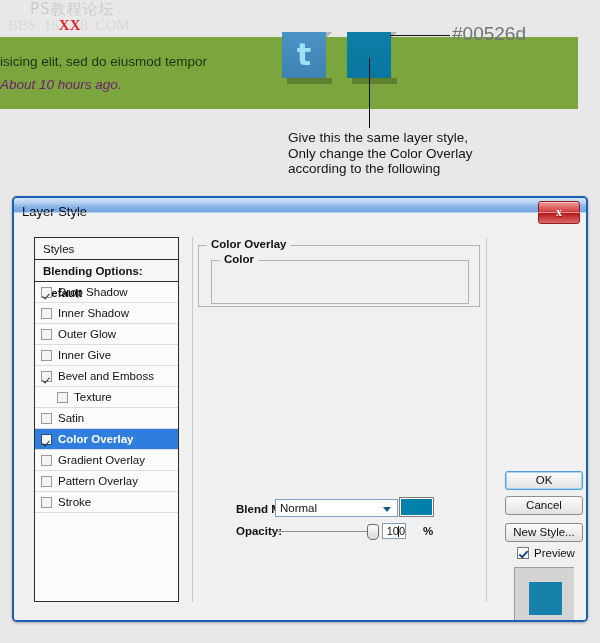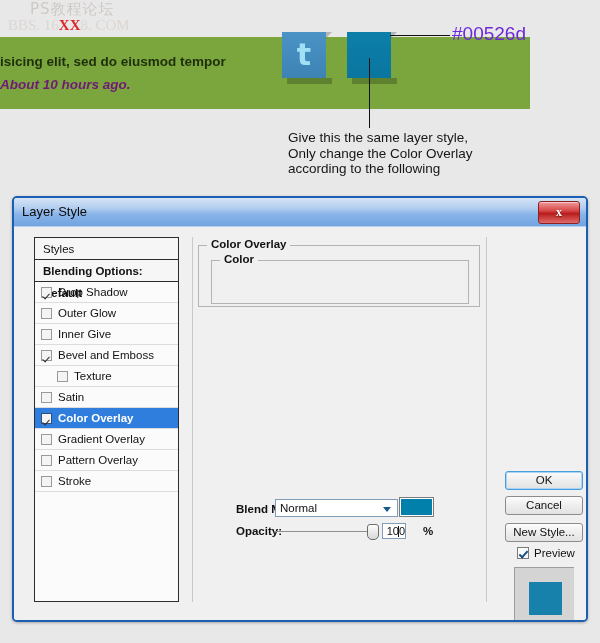--- a/index.html
+++ b/index.html
@@ -43,23 +43,22 @@
     color: #dcd7d3;
     letter-spacing: 0px;
     font-family: "Liberation Serif", serif;
   }
   #watermark-line2 .hot { color: #e0252b; font-weight: bold; }
 
   
   #green-banner {
     position: absolute;
     left: 0; top: 37px;
-    width: 530px; height: 72px;
+    width: 578px; height: 72px;
     background: #7aa63d;
-    font-weight: bold;
   }
   #banner-text-block {
     position: absolute;
     left: 0; top: 17px;
     width: 300px;
     color: #20300c;
   }
   #banner-line-1 {
     font-size: 13.5px;
     color: #1f2f0b;
@@ -123,21 +122,21 @@
   #callout-hex-line {
     position: absolute;
     left: 390px; top: 35px;
     width: 60px; height: 1px;
     background: #111;
   }
   #callout-hex-label {
     position: absolute;
     left: 452px; top: 23px;
     font-size: 19px;
-    color: #6d28d9;
+    color: #737373;
     font-family: "Liberation Sans", sans-serif;
   }
 
   
   #callout-note-line {
     position: absolute;
     left: 369px; top: 58px;
     width: 1px; height: 70px;
     background: #111;
   }
@@ -158,21 +157,21 @@
     border: 2px solid #1b5fb0;
     border-radius: 5px;
     background: #eff0ef;
     box-sizing: border-box;
     box-shadow: 0 1px 3px rgba(0,0,0,0.28);
     overflow: hidden;
   }
   #dialog-titlebar {
     position: absolute;
     left: 0; top: 0;
-    width: 572px; height: 29px;
+    width: 572px; height: 15px;
     background: linear-gradient(180deg,#d6e4f5 0%, #b2cdf0 35%, #8ab5e8 55%, #6fa2e0 100%);
   }
   #dialog-titlebar::after {
     content: "";
     position: absolute;
     left: 0; bottom: 0; right: 0;
     height: 1px;
     background: rgba(255,255,255,0.5);
   }
   #dialog-title {
@@ -548,20 +547,24 @@
     <div id="styles-panel">
       <div id="styles-header">Styles</div>
       <div id="blending-options-row">Blending Options: Default</div>
       <div id="effects-list">
           <div class="effect-row">
             <div class="effect-cb checked"></div>
             <span>Drop Shadow</span>
           </div>
           <div class="effect-row">
             <div class="effect-cb"></div>
+            <span>Inner Shadow</span>
+          </div>
+          <div class="effect-row">
+            <div class="effect-cb"></div>
             <span>Outer Glow</span>
           </div>
           <div class="effect-row">
             <div class="effect-cb"></div>
             <span>Inner Give</span>
           </div>
           <div class="effect-row">
             <div class="effect-cb checked"></div>
             <span>Bevel and Emboss</span>
           </div>

